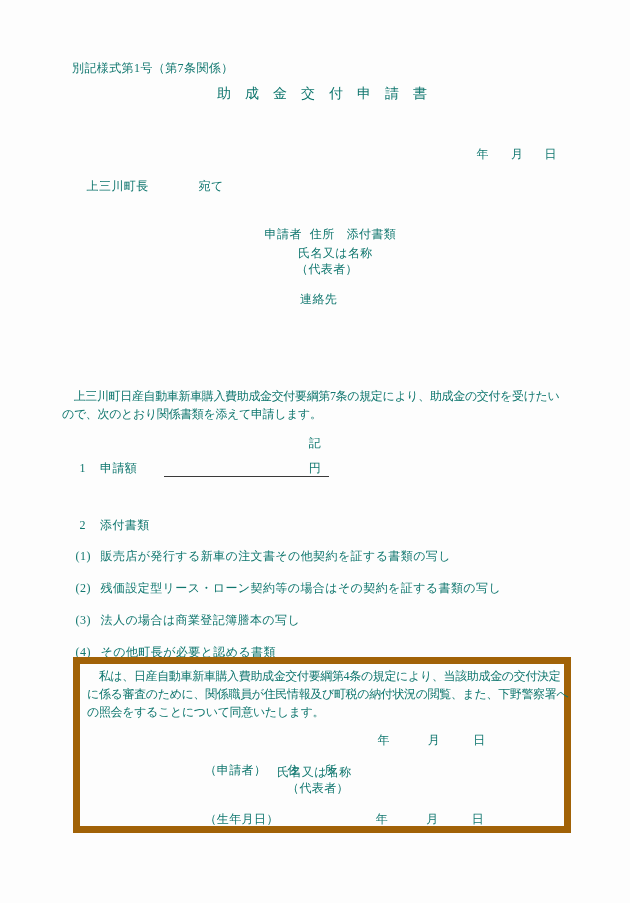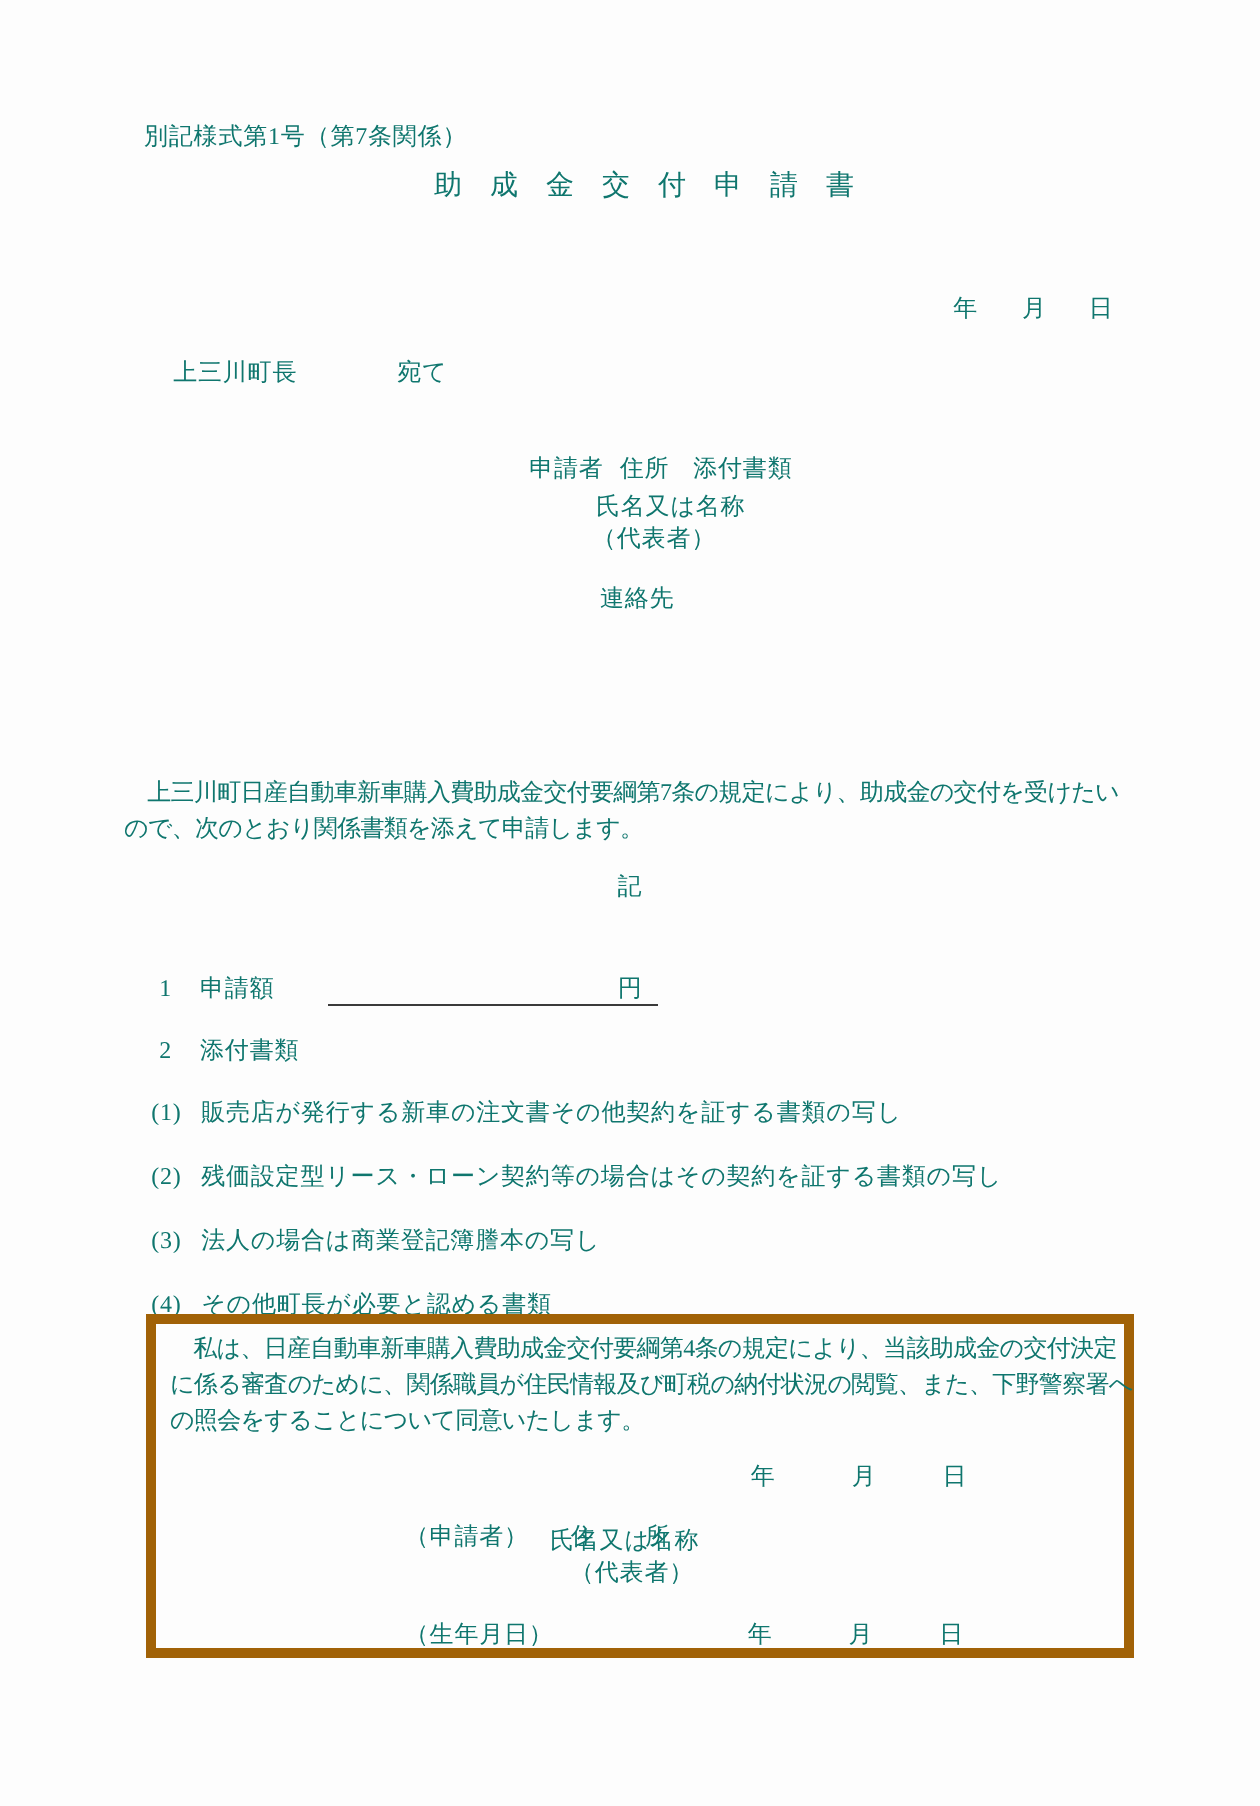--- a/index.html
+++ b/index.html
@@ -51,21 +51,21 @@
   }
   .att-text {
     margin-left: 7px;
   }
   .consent-box {
     position: absolute;
     left: 73px;
     top: 657px;
     width: 484px;
     height: 162px;
-    border: 5px solid #a16207;
+    border: 7px solid #a16207;
     background: transparent;
   }
   .consent-box .ln {
     position: absolute;
   }
 </style>
 </head>
 <body>
 
 <div class="page">
@@ -87,21 +87,21 @@
   </div>
   <div class="ln" style="left:298px; top:246px;">氏名又は名称</div>
   <div class="ln" style="left:296px; top:262px;">（代表者）</div>
   <div class="ln" style="left:300px; top:292px;">連絡先</div>
 
   <div class="ln tight" style="left:62px; top:389px;">　上三川町日産自動車新車購入費助成金交付要綱第7条の規定により、助成金の交付を受けたい</div>
   <div class="ln tight" style="left:62px; top:407px;">ので、次のとおり関係書類を添えて申請します。</div>
 
   <div class="ln center" style="top:436px;">記</div>
 
-  <div class="ln" style="left:66px; top:472px;">
+  <div class="ln" style="left:66px; top:446px;">
     <span>1</span><span style="margin-left:14px;">申請額</span><span class="blank-underline"><span>円</span></span>
   </div>
 
   <div class="ln" style="left:66px; top:503px;">
     <span>2</span><span style="margin-left:14px;">添付書類</span>
   </div>
 
   <div class="ln" style="left:62px; top:534px;">
     <span class="num">(1)</span><span class="att-text">販売店が発行する新車の注文書その他契約を証する書類の写し</span>
   </div>

